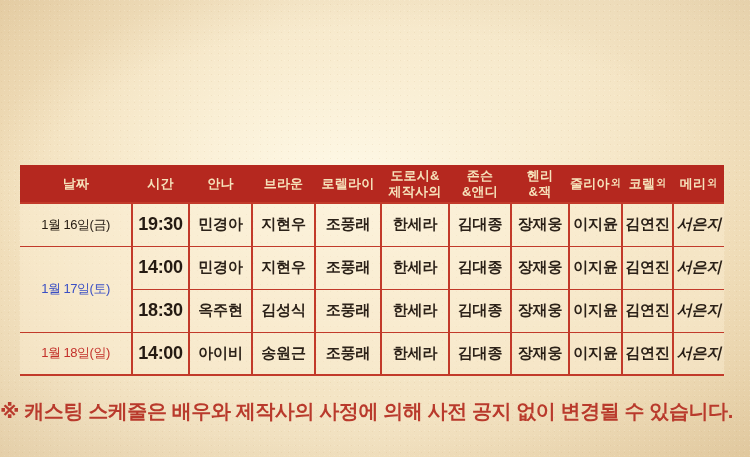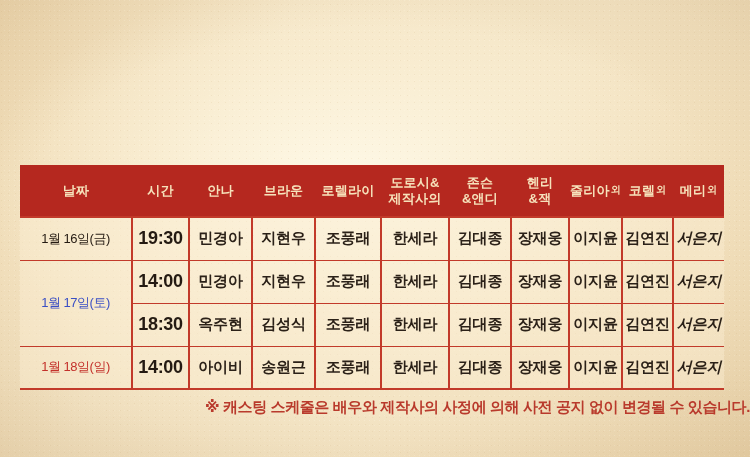--- a/index.html
+++ b/index.html
@@ -59,21 +59,21 @@
     border-collapse:collapse;
     width:704px;
     table-layout:fixed;
   }
   table.schedule th, table.schedule td{
     padding:0;
     text-align:center;
     vertical-align:middle;
   }
   
-  thead tr{height:52px;}
+  thead tr{height:38px;}
   thead th{
     background:#b5281f;
     color:#f6e2bb;
     font-size:13px;
     font-weight:700;
     line-height:1.18;
     border:none;
     letter-spacing:.2px;
   }
   thead th .sub{
@@ -105,22 +105,22 @@
     letter-spacing:-.5px;
   }
   td.date-fri{color:#241a12;}
   td.date-sat{color:#3a4fc4;}
   td.date-sun{color:#c3302a;}
   td.time-cell{font-size:18px;color:#241a12;letter-spacing:-.3px;}
 
   
   .note{
     position:absolute;left:0;right:0;top:398px;
-    text-align:right;
-    font-size:15px;
+    text-align:left;
+    font-size:20px;
     font-weight:600;
     color:#b93a2c;
     letter-spacing:-.4px;
     white-space:nowrap;
   }
 </style>
 </head>
 <body>
 
 <div id="page">

